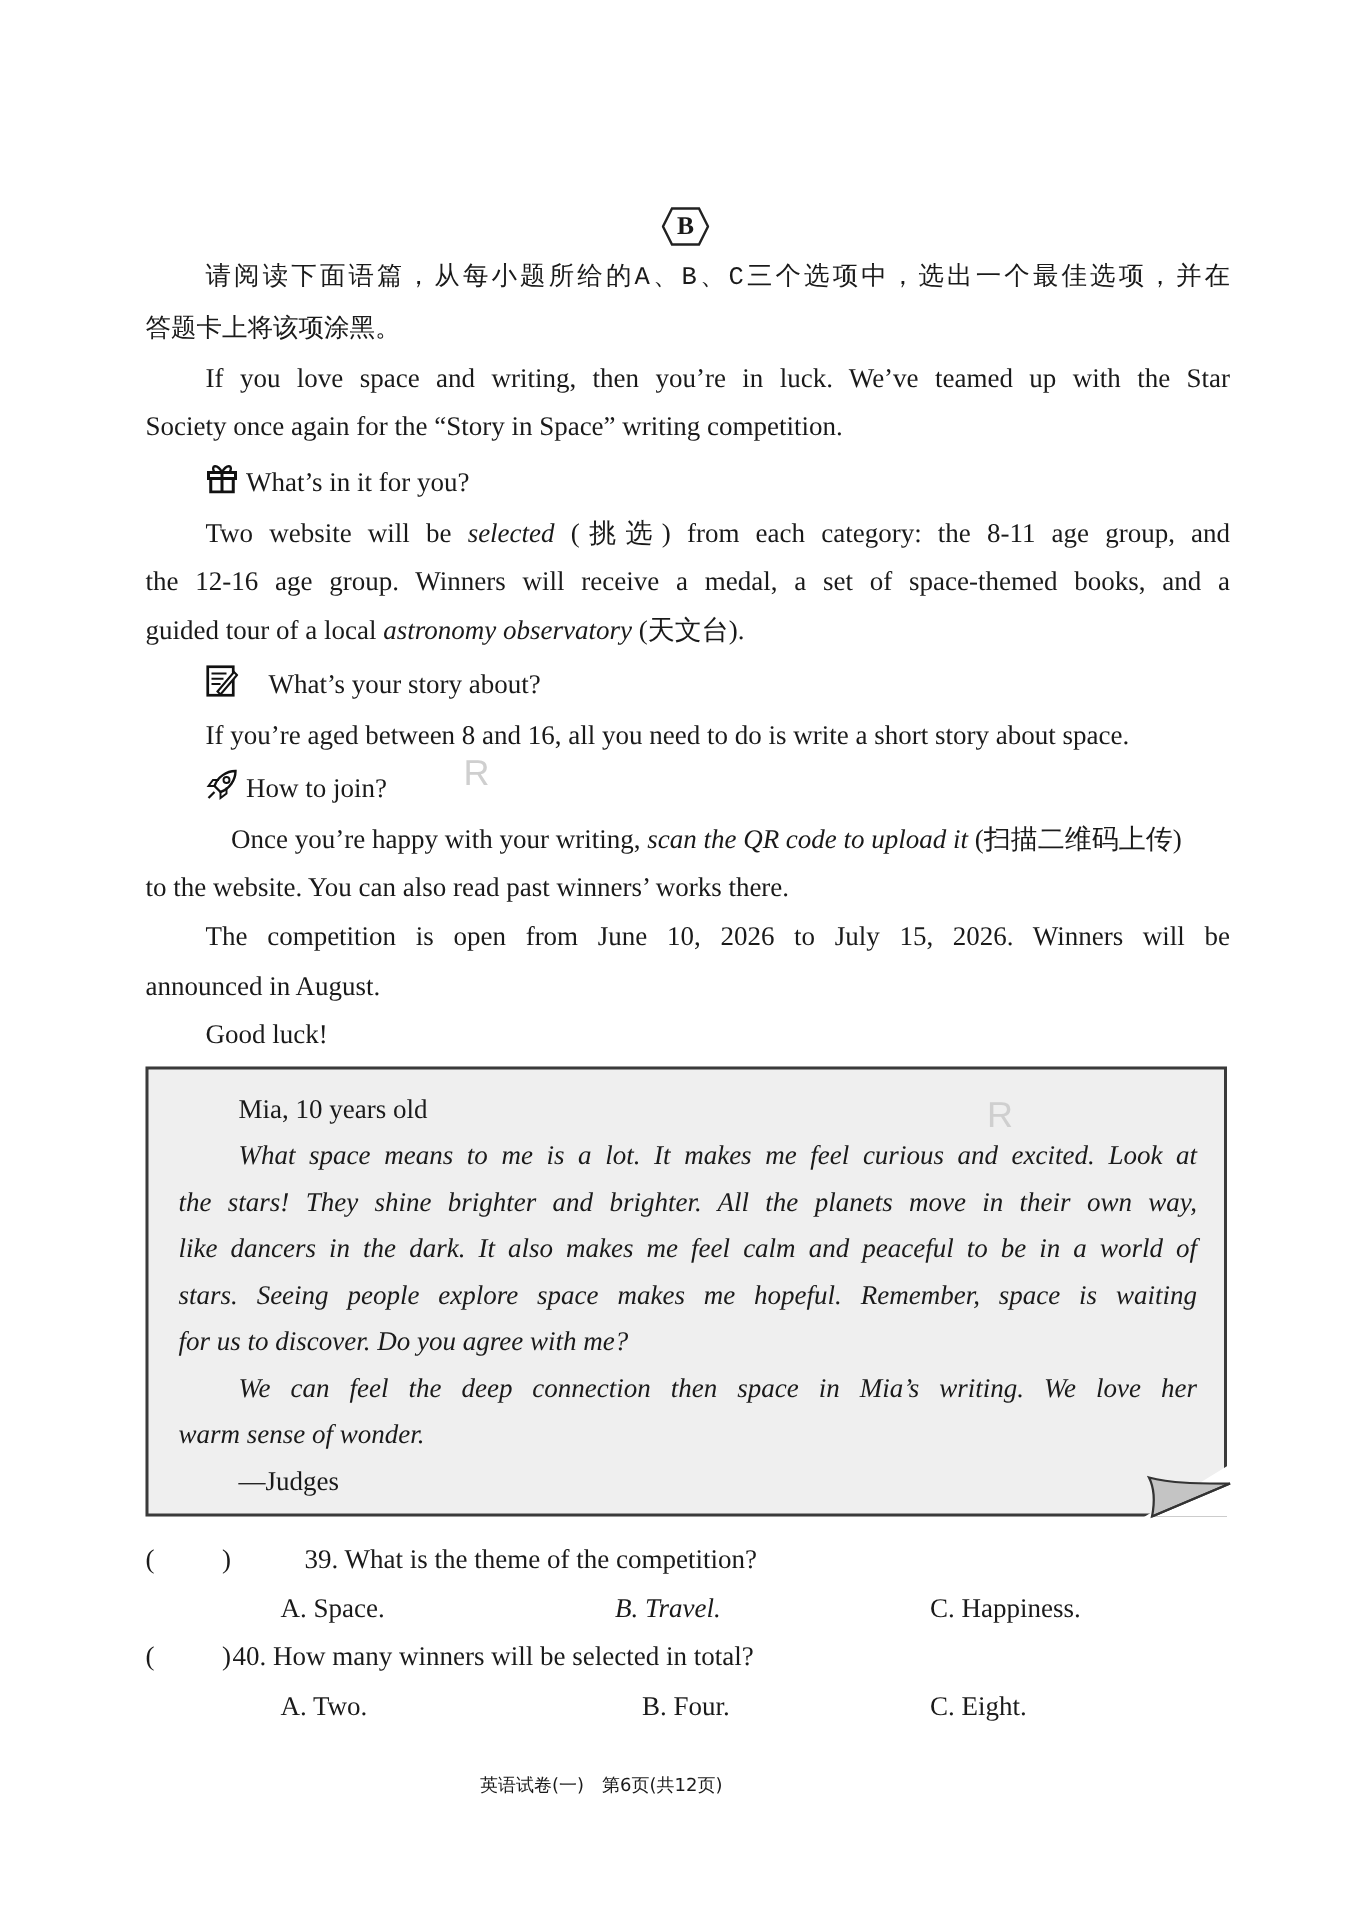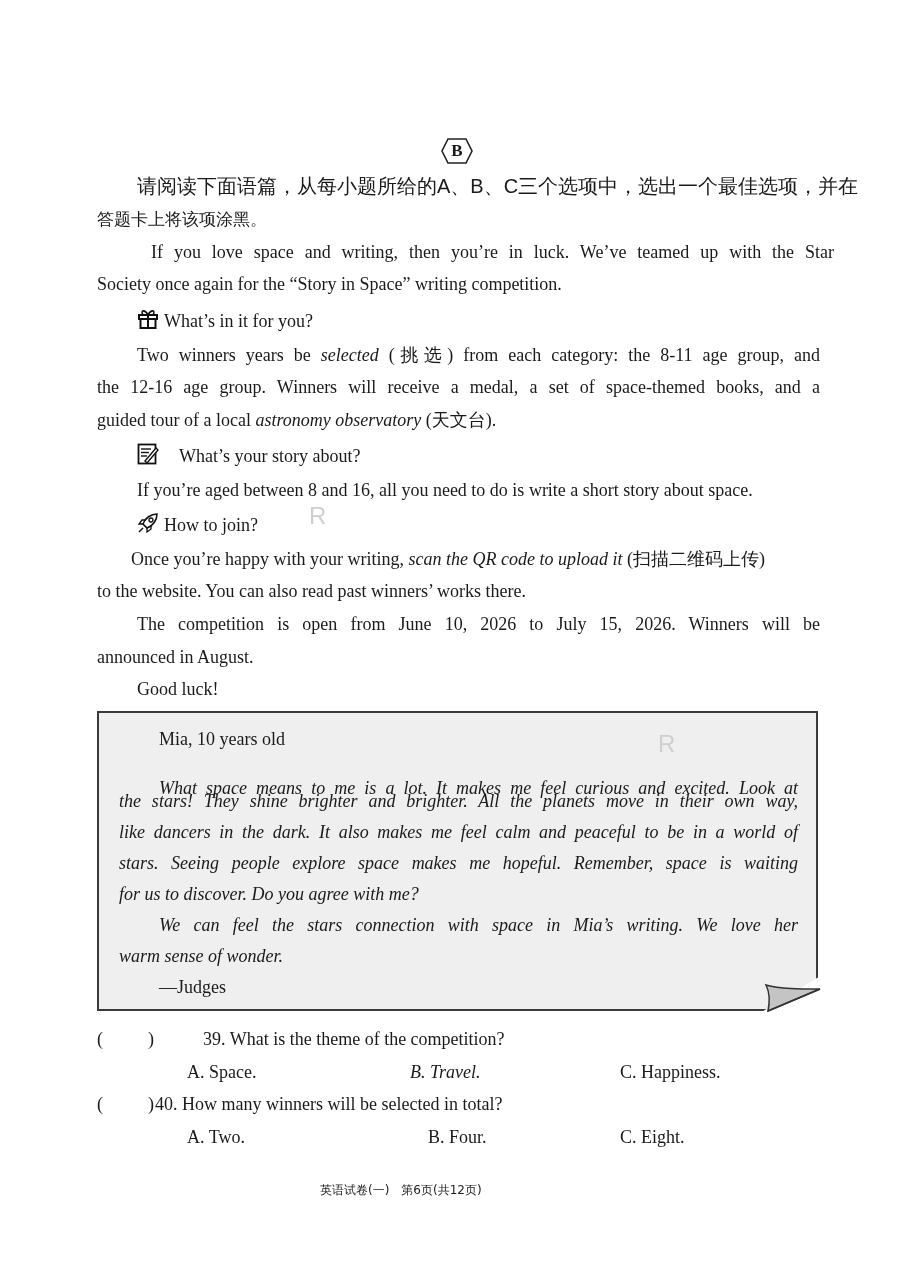--- a/index.html
+++ b/index.html
@@ -21,36 +21,36 @@
 </head>
 <body>
 
 <div class="hex">
   <svg width="32" height="26" viewBox="0 0 32 26">
       <polygon points="7,1 25,1 31,13 25,25 7,25 1,13" fill="none" stroke="#222" stroke-width="1.6"></polygon>
     </svg>
 </div>
 <div class="hexlabel">B</div>
 
-<div class="just" style="left:137px; top:175px; width:683px; font-family:Liberation Sans, sans-serif; font-size:20px;">请阅读下面语篇，从每小题所给的A、B、C三个选项中，选出一个最佳选项，并在</div>
+<div class="just" style="left:137px; top:175px; width:683px; font-family:Liberation Mono, monospace; font-size:17px;">请阅读下面语篇，从每小题所给的A、B、C三个选项中，选出一个最佳选项，并在</div>
 <div class="line" style="left:97px; top:208px; font-family:'DejaVu Sans',sans-serif; font-size:17px;">答题卡上将该项涂黑。</div>
 
-<div class="just" style="left:151px; top:241px; width:683px;">If you love space and writing, then you’re in luck. We’ve teamed up with the Star</div>
+<div class="just" style="left:137px; top:241px; width:683px;">If you love space and writing, then you’re in luck. We’ve teamed up with the Star</div>
 <div class="line" style="left:97px; top:273px;">Society once again for the “Story in Space” writing competition.</div>
 
 <div class="icon" style="left:137px; top:307px;">
   <svg width="22" height="22" viewBox="0 0 22 22">
       <rect x="2" y="8" width="18" height="4" fill="none" stroke="#111" stroke-width="2"></rect>
       <rect x="3.5" y="12" width="15" height="9" fill="none" stroke="#111" stroke-width="2"></rect>
       <line x1="11" y1="8" x2="11" y2="21" stroke="#111" stroke-width="2"></line>
       <path d="M11 8 C8 2,3 3,6 8 M11 8 C14 2,19 3,16 8" fill="none" stroke="#111" stroke-width="1.6"></path>
     </svg>
 </div>
 <div class="line" style="left:164px; top:310px;">What’s in it for you?</div>
-<div class="just" style="left:137px; top:344px; width:683px;"><span>Two winners years be </span><span class="it">selected</span><span> (挑选) from each category: the 8-11 age group, and</span></div>
+<div class="just" style="left:137px; top:344px; width:683px;"><span>Two website will be </span><span class="it">selected</span><span> (挑选) from each category: the 8-11 age group, and</span></div>
 <div class="just" style="left:97px; top:376px; width:723px;">the 12-16 age group. Winners will receive a medal, a set of space-themed books, and a</div>
 <div class="line" style="left:97px; top:409px;"><span>guided tour of a local </span><span class="it">astronomy observatory</span><span> (天文台).</span></div>
 
 <div class="icon" style="left:137px; top:443px;">
   <svg width="22" height="22" viewBox="0 0 22 22">
       <rect x="1.5" y="1.5" width="17" height="19" fill="#fff" stroke="#111" stroke-width="1.8"></rect>
       <line x1="4" y1="6" x2="14" y2="6" stroke="#111" stroke-width="1.4"></line>
       <line x1="4" y1="9.5" x2="12" y2="9.5" stroke="#111" stroke-width="1.4"></line>
       <line x1="4" y1="13" x2="10" y2="13" stroke="#111" stroke-width="1.4"></line>
       <path d="M8 18 L19 5 L21 7 L10 20 Z" fill="#fff" stroke="#111" stroke-width="1.4"></path>
@@ -62,36 +62,36 @@
 <div class="icon" style="left:137px; top:512px;">
   <svg width="22" height="22" viewBox="0 0 22 22">
       <path d="M20 2 C14 2,8 6,6 12 L10 16 C16 14,20 8,20 2 Z" fill="#fff" stroke="#111" stroke-width="1.6"></path>
       <circle cx="14" cy="8" r="2" fill="none" stroke="#111" stroke-width="1.3"></circle>
       <path d="M6 12 L2 12 L5 8 L9 8 M10 16 L10 20 L14 17 L14 13" fill="none" stroke="#111" stroke-width="1.3"></path>
       <path d="M6 16 L2 20" stroke="#111" stroke-width="1.5"></path>
     </svg>
 </div>
 <div class="line" style="left:164px; top:514px;">How to join?</div>
 <div class="wm" style="left:309px; top:502px;">R</div>
-<div class="line" style="left:131px; top:548px;"><span>Once you’re happy with your writing, </span><span class="it">scan the QR code to upload it</span><span> (扫描二维码上传)</span></div>
+<div class="line" style="left:154px; top:548px;"><span>Once you’re happy with your writing, </span><span class="it">scan the QR code to upload it</span><span> (扫描二维码上传)</span></div>
 <div class="line" style="left:97px; top:580px;">to the website. You can also read past winners’ works there.</div>
 
 <div class="just" style="left:137px; top:613px; width:683px;">The competition is open from June 10, 2026 to July 15, 2026. Winners will be</div>
 <div class="line" style="left:97px; top:646px;">announced in August.</div>
 <div class="line" style="left:137px; top:678px;">Good luck!</div>
 
 <div class="box"></div>
 <div class="wm" style="left:658px; top:730px;">R</div>
 <div class="line" style="left:159px; top:728px;">Mia, 10 years old</div>
-<div class="just it" style="left:159px; top:777px; width:639px;">What space means to me is a lot. It makes me feel curious and excited. Look at</div>
+<div class="just it" style="left:159px; top:759px; width:639px;">What space means to me is a lot. It makes me feel curious and excited. Look at</div>
 <div class="just it" style="left:119px; top:790px; width:679px;">the stars! They shine brighter and brighter. All the planets move in their own way,</div>
 <div class="just it" style="left:119px; top:821px; width:679px;">like dancers in the dark. It also makes me feel calm and peaceful to be in a world of</div>
 <div class="just it" style="left:119px; top:852px; width:679px;">stars. Seeing people explore space makes me hopeful. Remember, space is waiting</div>
 <div class="line it" style="left:119px; top:883px;">for us to discover. Do you agree with me?</div>
-<div class="just it" style="left:159px; top:914px; width:639px;">We can feel the stars connection with space in Mia’s writing. We love her</div>
+<div class="just it" style="left:159px; top:914px; width:639px;">We can feel the deep connection then space in Mia’s writing. We love her</div>
 <div class="line it" style="left:119px; top:945px;">warm sense of wonder.</div>
 <div class="line" style="left:159px; top:976px;">—Judges</div>
 <div class="curl">
   <svg width="62" height="40" viewBox="0 0 62 40">
       <polygon points="0,38 8,36 62,36 62,0" fill="#fff"></polygon>
       <path d="M8,36 C10,26 10,18 6,10 C20,14 40,14 60,14 Z" fill="#c4c4c4" stroke="#333" stroke-width="1.5"></path>
       <path d="M8,36 L60,14" stroke="#333" stroke-width="1.5"></path>
     </svg>
 </div>
 

